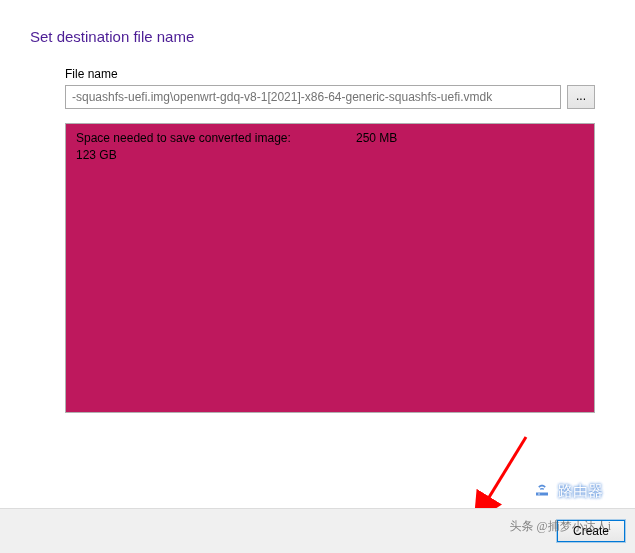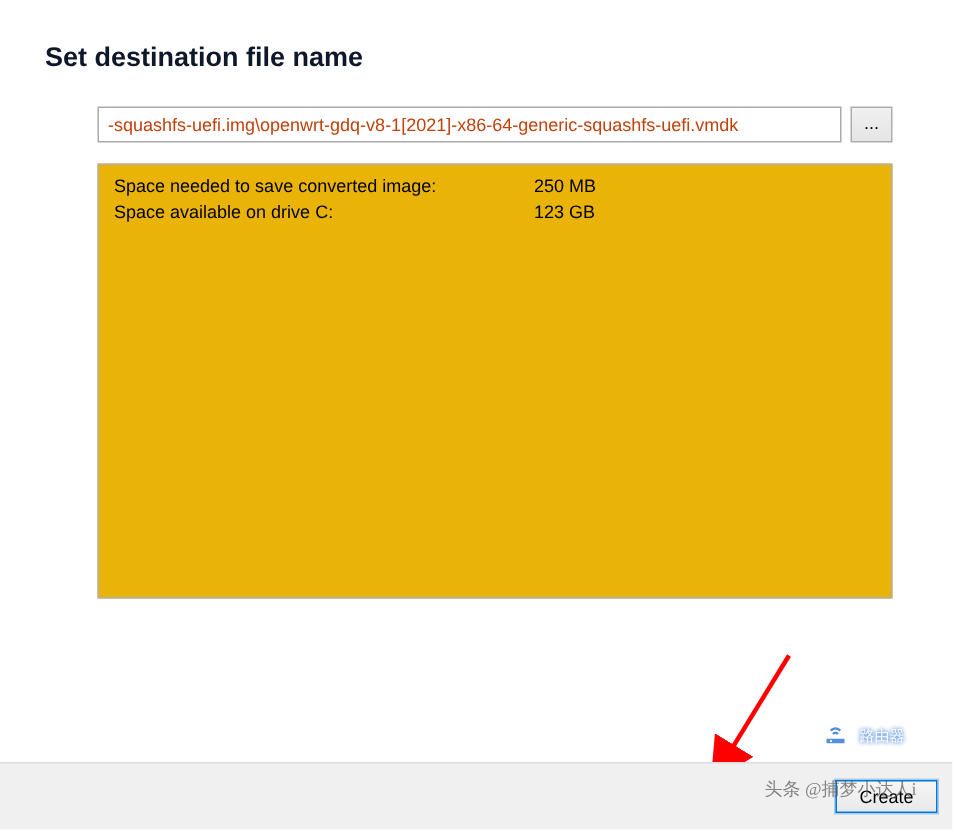--- a/index.html
+++ b/index.html
@@ -11,23 +11,23 @@
     font-family: "Segoe UI", Tahoma, Arial, sans-serif;
     font-size: 12px;
     color: #000;
     position: relative;
     overflow: hidden;
   }
   .container {
     padding: 18px 0 0 0;
   }
   .title {
-    color: #0f172a;
-    font-size: 18px;
-    font-weight: 700;
+    color: #4c1d95;
+    font-size: 15px;
+    font-weight: 400;
     margin: 10px 0 22px 30px;
   }
   .form-area {
     margin: 0 40px 0 65px;
   }
   .label {
     font-size: 12px;
     color: #000;
     margin-bottom: 4px;
   }
@@ -37,41 +37,41 @@
     margin-bottom: 14px;
   }
   .file-input {
     flex: 1;
     border: 1px solid #a9a9a9;
     background: #fff;
     height: 24px;
     padding: 0 6px;
     font-family: inherit;
     font-size: 12px;
-    color: #c2410c;
+    color: #737373;
     outline: none;
   }
   .browse-btn {
     width: 28px;
     height: 24px;
     border: 1px solid #adadad;
     background: linear-gradient(#f0f0f0,#e5e5e5);
     font-size: 12px;
     line-height: 1;
     cursor: pointer;
     display: flex;
     align-items: center;
     justify-content: center;
     padding-bottom: 3px;
   }
   .info-box {
     border: 1px solid #b0b0b0;
     height: 290px;
     padding: 6px 10px;
-    background: #eab308;
+    background: #be185d;
   }
   .info-row {
     display: flex;
     font-size: 12px;
     color: #000;
     line-height: 1.4;
   }
   .info-label { width: 280px; }
   .info-val { }
   
@@ -112,21 +112,21 @@
   
   .watermark1 {
     position: absolute;
     right: 32px;
     bottom: 50px;
     display: flex;
     align-items: center;
     gap: 4px;
     opacity: 0.85;
     pointer-events: none;
-    font-size: 10px;
+    font-size: 15px;
     color: #fff;
   }
   .router-icon {
     width: 24px; height: 24px;
     background: #fff;
     border-radius: 4px;
     display: flex;
     align-items: center;
     justify-content: center;
   }
@@ -143,32 +143,32 @@
     z-index: 5;
   }
 </style>
 </head>
 <body>
 
 <div class="container">
   <div class="title">Set destination file name</div>
 
   <div class="form-area">
+    <div class="label">File name</div>
     <div class="file-row">
       <input type="text" class="file-input" value="-squashfs-uefi.img\openwrt-gdq-v8-1[2021]-x86-64-generic-squashfs-uefi.vmdk" style="">
       <div class="browse-btn">...</div>
     </div>
 
     <div class="info-box">
       <div class="info-row">
         <div class="info-label">Space needed to save converted image:</div>
         <div class="info-val">250 MB</div>
       </div>
       <div class="info-row">
-        <div class="info-label">Space available on drive C:</div>
         <div class="info-val">123 GB</div>
       </div>
     </div>
   </div>
 </div>
 
 <svg class="arrow" style="left:468px; top:432px;" width="70" height="95" viewBox="0 0 70 95">
   <defs>
     <marker id="ah" markerWidth="10" markerHeight="10" refX="6" refY="5" orient="auto">
       <path d="M0,0 L10,5 L0,10 Z" fill="#ff0000"></path>

